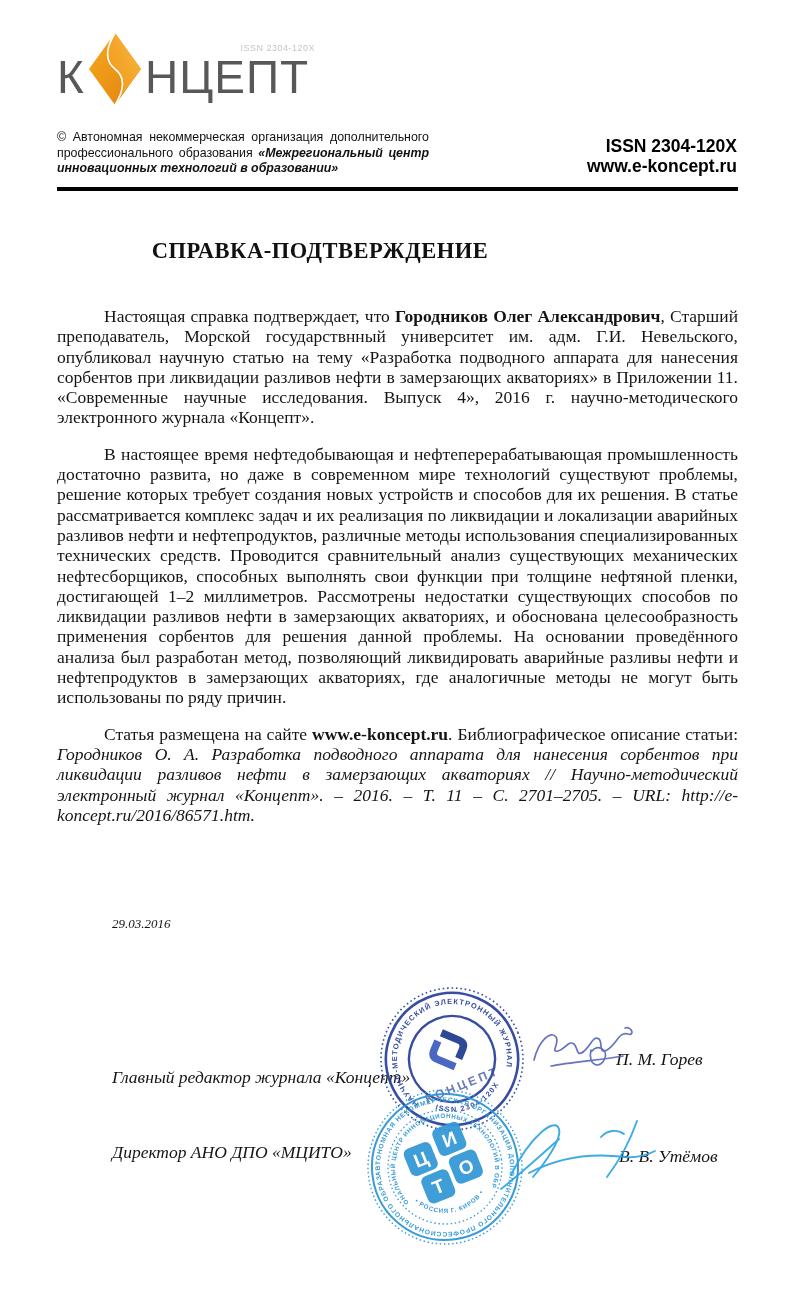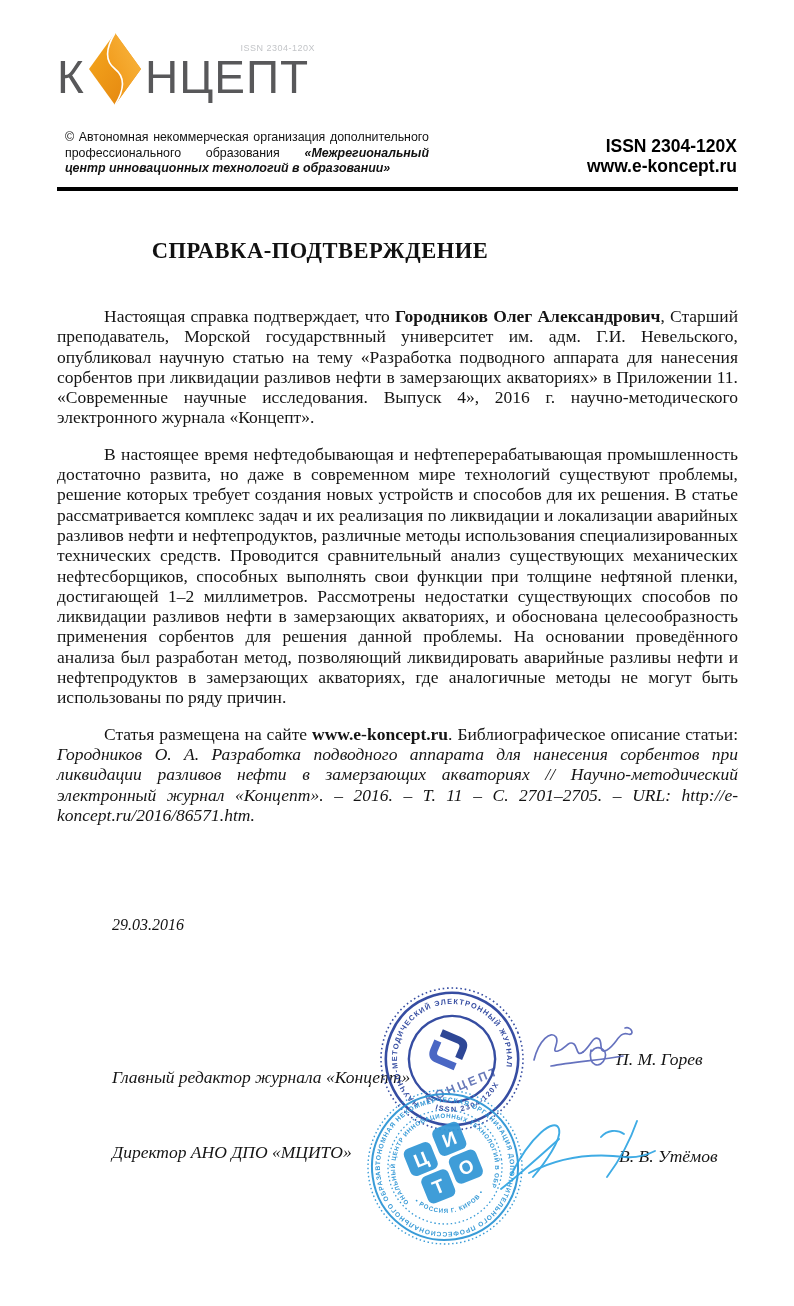--- a/index.html
+++ b/index.html
@@ -8,34 +8,34 @@
   
   .hdr-sans{font-family:"Liberation Sans",sans-serif;}
   .logo{position:absolute;top:30px;left:57px;width:260px;height:102px;}
   .logo-k{position:absolute;left:0;top:24px;font-size:46px;line-height:46px;color:#58585a;font-weight:400;}
   .logo-diamond{position:absolute;left:31px;top:2px;}
   .logo-rest{position:absolute;left:88px;top:24px;font-size:46px;line-height:46px;color:#58585a;letter-spacing:1px;font-weight:400;}
   .logo-issn-small{position:absolute;right:2px;top:13px;font-size:9px;color:#c3c5c8;letter-spacing:.5px;}
   .logo-sub{position:absolute;left:88px;top:64px;font-size:16.5px;line-height:17px;color:#737476;}
   .editor-block{position:absolute;top:130px;left:57px;width:372px;font-size:12.4px;line-height:15.6px;color:#111;}
   .editor-line b{font-weight:bold;}
-  .copyright{text-align:justify;margin-left:8px;}
+  .copyright{text-align:justify;}
   .copyright .org{font-weight:bold;font-style:italic;}
   .reg-block{position:absolute;top:46px;left:424px;width:300px;font-size:12.4px;line-height:15px;text-align:justify;color:#111;}
   .issn-block{position:absolute;top:137px;right:57px;text-align:right;font-size:17.5px;line-height:19.5px;font-weight:bold;color:#000;}
   .rule{position:absolute;top:187px;left:57px;width:681px;height:4px;background:#000;}
   
   .doc-title{position:absolute;top:238px;left:0;width:640px;text-align:center;
              font-size:22.5px;font-weight:bold;letter-spacing:.5px;color:#111;}
   .body-text{position:absolute;top:290px;left:57px;width:681px;font-size:17.5px;line-height:20.3px;
              text-align:justify;color:#141414;}
   .body-text p{margin:16px 0 14px 0;text-indent:47px;}
   .seg-b{font-weight:bold;}
   .seg-i{font-style:italic;}
-  .doc-date{position:absolute;top:916px;left:112px;font-size:16px;font-style:italic;color:#141414;}
+  .doc-date{position:absolute;top:916px;left:112px;font-size:13px;font-style:italic;color:#141414;}
   
   .sig-label{position:absolute;left:112px;font-size:17.5px;font-style:italic;color:#141414;}
   .sig-name{position:absolute;font-size:17.5px;font-style:italic;color:#141414;}
   .lbl1{top:1047px;margin-top:20px;} .nm1{top:1049px;left:616px;}
   .lbl2{top:1142px;} .nm2{top:1146px;left:619px;}
   .stamp{position:absolute;pointer-events:none;}
   .stamp-koncept{left:366px;top:973px;opacity:.93;}
   .stamp-mcito{left:358px;top:1080px;opacity:.95;}
   .sig-svg{position:absolute;opacity:.9;}
   .sig1{left:531px;top:1016px;}

